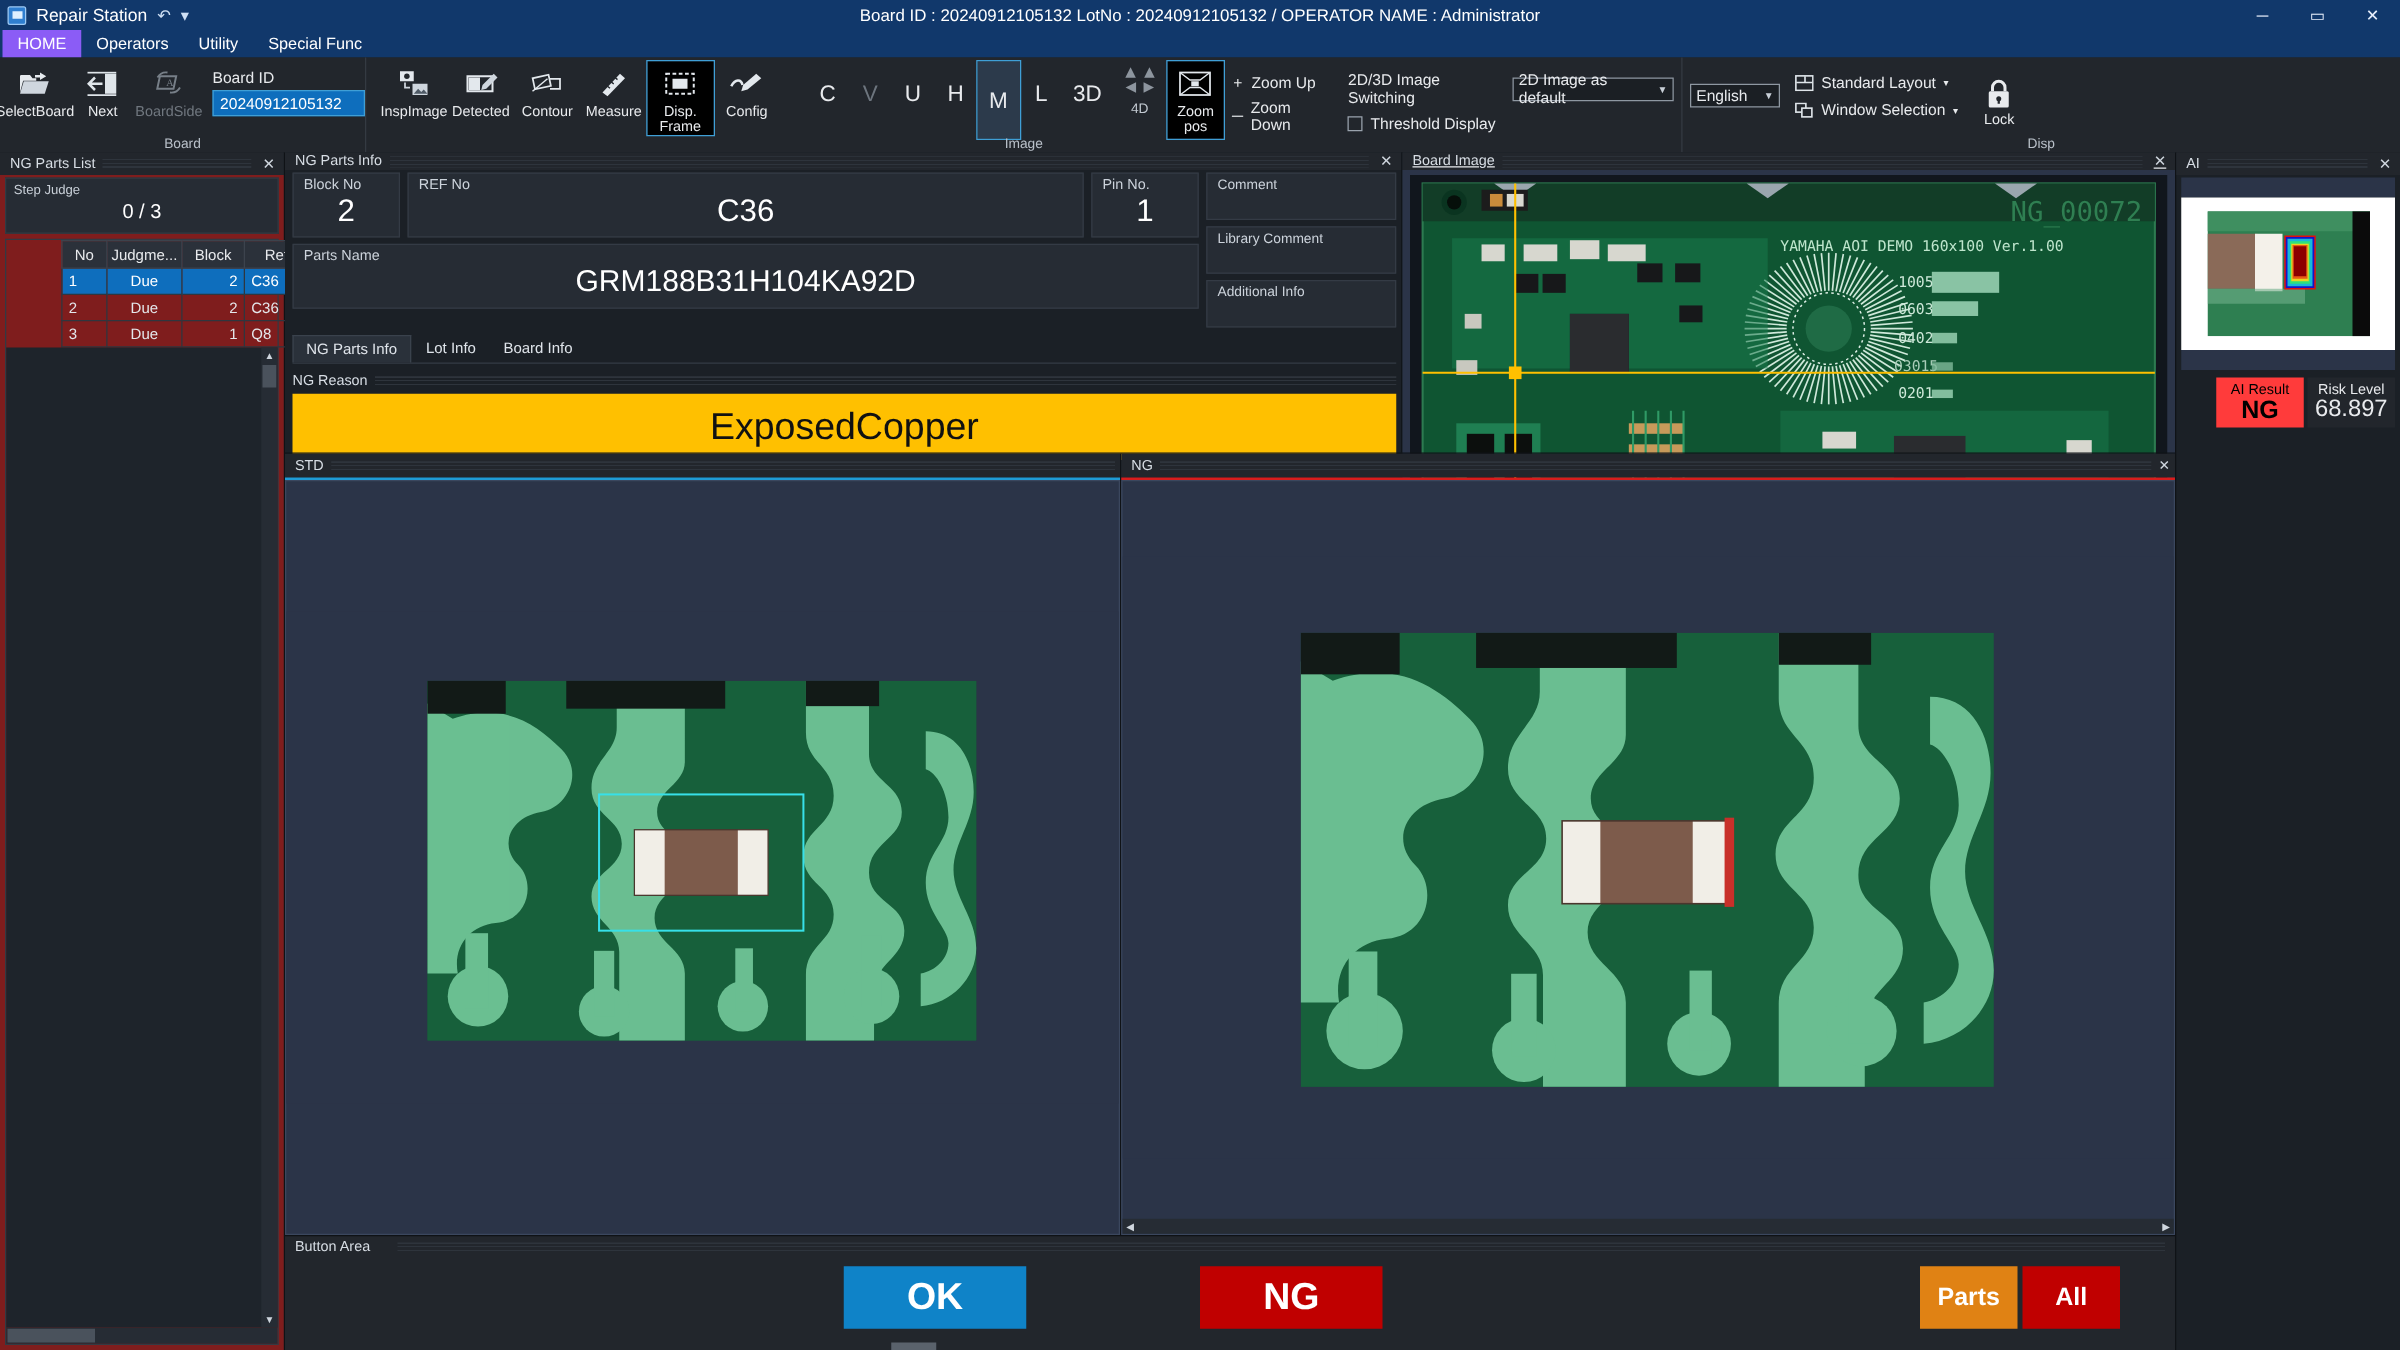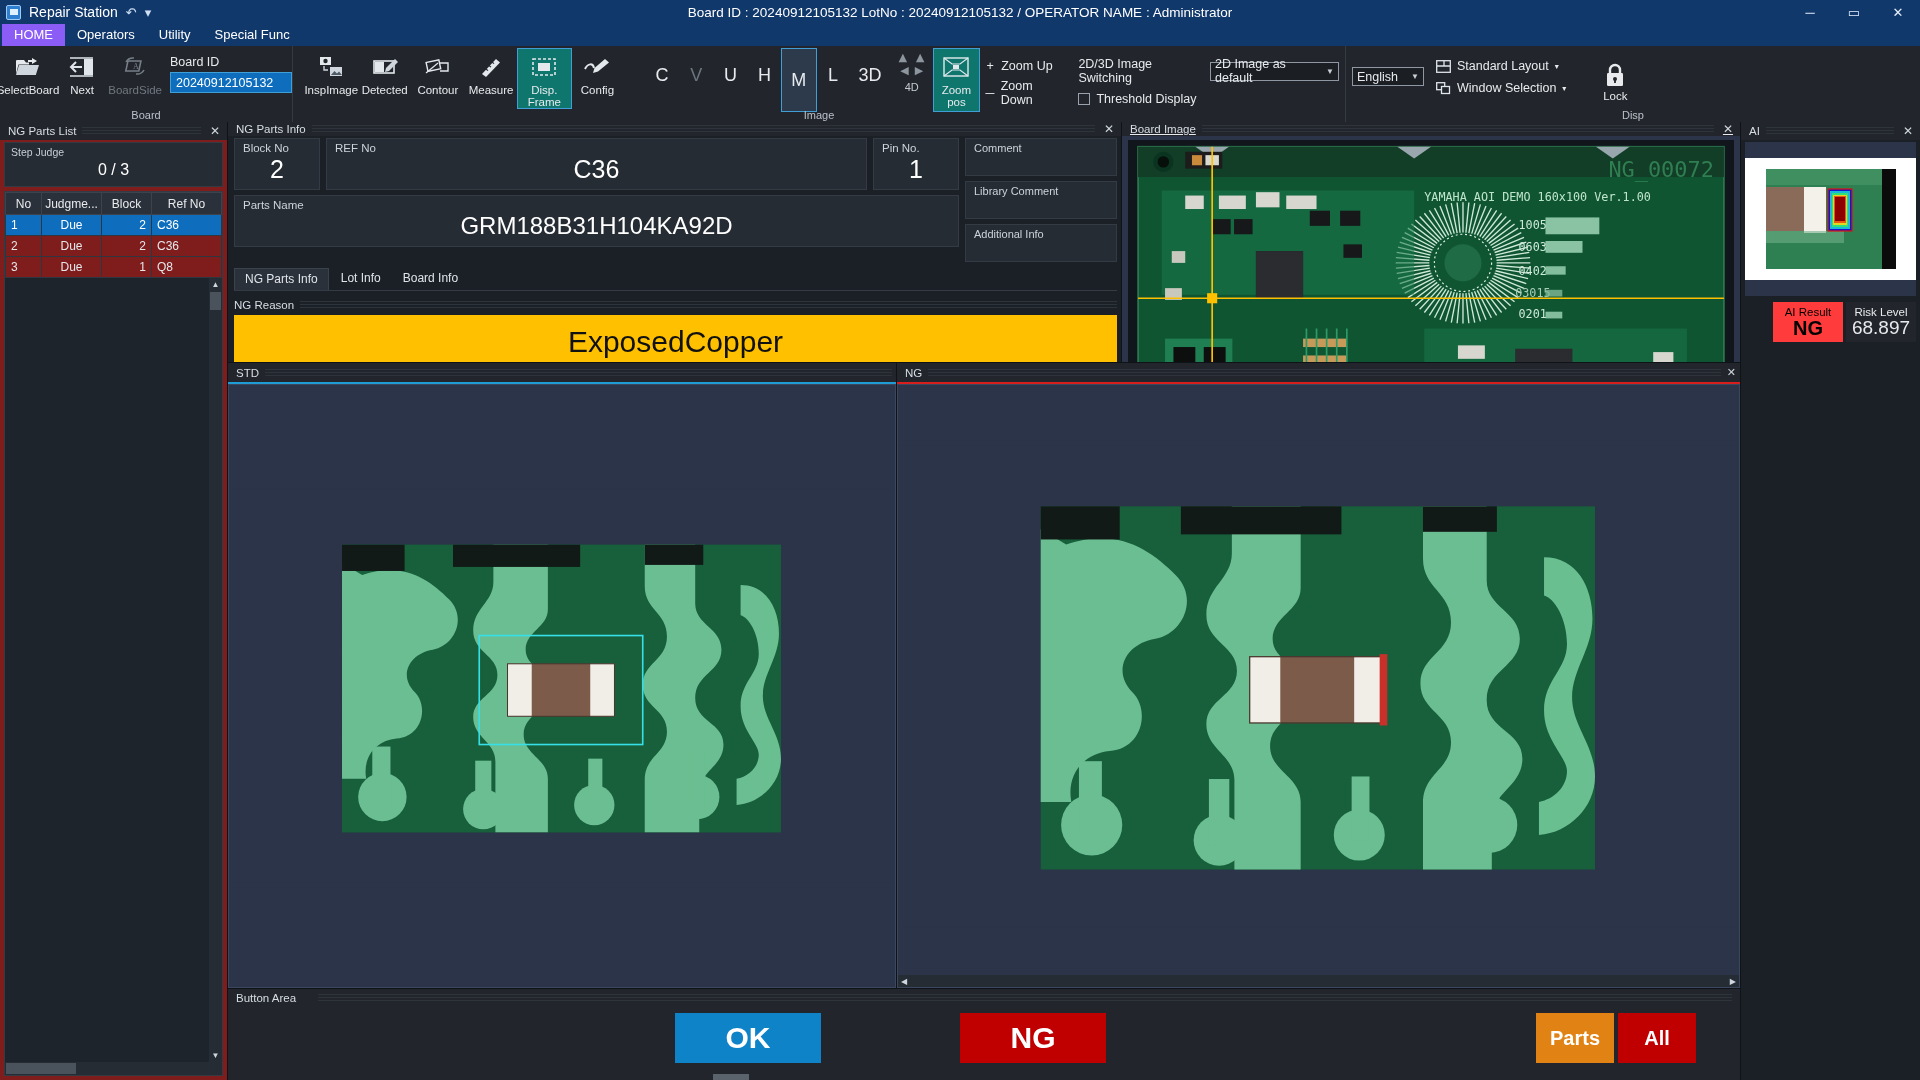--- a/index.html
+++ b/index.html
@@ -48,21 +48,21 @@
   .rglabel{
     position:absolute;bottom:1px;left:0;right:0;text-align:center;font-size:11px;color:#b9c0c9;
   }
   .rbtn{
     width:56px;min-height:56px;display:flex;flex-direction:column;align-items:center;
     justify-content:flex-start;padding-top:5px;cursor:default;color:#e8eaed;
   }
   .rbtn .ic{height:26px;display:flex;align-items:center;justify-content:center;}
   .rbtn .lbl{font-size:11.5px;text-align:center;line-height:12px;margin-top:4px;}
   .rbtn.disabled{color:#70777f;}
-  .rbtn.sel{outline:1px solid #3f9fd6;background:#0f766e;}
+  .rbtn.sel{outline:1px solid #3f9fd6;background:#000000;}
   .letterbtn{
     width:36px;min-height:52px;display:flex;align-items:center;justify-content:center;
     font-size:18px;color:#e8eaed;cursor:default;
   }
   .letterbtn.sel{outline:1px solid #3f9fd6;background:#2c3a4b;}
   .letterbtn.dim{color:#6d757e;}
   
   .boardid-wrap{display:flex;flex-direction:column;margin-left:8px;margin-top:6px;}
   .boardid-lbl{font-size:12.5px;color:#e8eaed;margin-bottom:3px;}
   .boardid-input{
@@ -82,21 +82,21 @@
   .dispcol .lab{font-size:12.5px;}
   .combo{
     background:#1b1f24;border:1px solid #8f98a2;height:19px;min-width:105px;
     font-size:12.5px;color:#e8eaed;display:flex;align-items:center;padding:0 4px;
     justify-content:space-between;gap:6px;
   }
   .combo .car{font-size:8px;color:#c8cfd7;}
   .chkrow{display:flex;align-items:center;gap:6px;font-size:12.5px;}
   .chkbox{width:12px;height:12px;border:1px solid #9aa3ad;background:#22262c;display:inline-block;}
   .langcol{display:flex;align-items:center;padding:0 6px;height:100%;padding-bottom:18px;}
-  .dispgroup{display:flex;align-items:flex-start;padding-top:10px;gap:18px;}
+  .dispgroup{display:flex;align-items:flex-start;padding-top:10px;gap:2px;}
   .dispstack{display:flex;flex-direction:column;gap:8px;padding:0 6px;}
   .dispitem{display:flex;align-items:center;gap:6px;font-size:12.5px;color:#e8eaed;}
   .lockbtn{width:50px;display:flex;flex-direction:column;align-items:center;padding-top:2px;}
   
   #main{height:calc(1080px - 24px - 22px - 76px);display:flex;position:relative;}
   .panel-head{
     height:18px;display:flex;align-items:center;gap:6px;padding:0 4px 0 8px;
     background:#22262c;
   }
   .panel-head .ttl{font-size:11.5px;color:#d7dde4;white-space:nowrap;}
@@ -107,21 +107,21 @@
   .panel-head .cls{font-size:12px;color:#cfd6de;cursor:default;padding:0 3px;}
   
   #leftcol{width:228px;background:#1b2026;display:flex;flex-direction:column;border-right:1px solid #0f1216;}
   #ngparts-body{flex:1;display:flex;flex-direction:column;background:#7f1d1d;padding:0 4px 4px 4px;}
   .stepjudge{
     margin:2px 0 4px 0;background:#262c34;border:1px solid #333a43;padding:3px 6px 4px 6px;
   }
   .stepjudge .sl{font-size:10.5px;color:#c8cfd7;}
   .stepjudge .sv{font-size:16px;text-align:center;color:#fff;line-height:24px;}
   .gridwrap{flex:1;display:flex;flex-direction:column;border:1px solid #333a43;min-height:0;}
-  table.ngtable{border-collapse:collapse;width:100%;table-layout:fixed;}
+  table.ngtable{border-collapse:collapse;width:100%;table-layout:fixed;margin-left:44px;}
   table.ngtable th{
     background:#2b313a;border:1px solid #3c434d;font-size:12px;font-weight:normal;
     height:22px;color:#e8eaed;
   }
   table.ngtable td{
     border:1px solid #2f3views;border:1px solid #2f363f;font-size:12px;height:21px;padding:0 5px;color:#e4e7eb;
   }
   table.ngtable tr.sel td{background:#0e6ebd;color:#fff;}
   .ta-c{text-align:center;} .ta-r{text-align:right;} .ta-l{text-align:left;}
   .gridscroll{position:relative;flex:1;background:#1e242b;}

